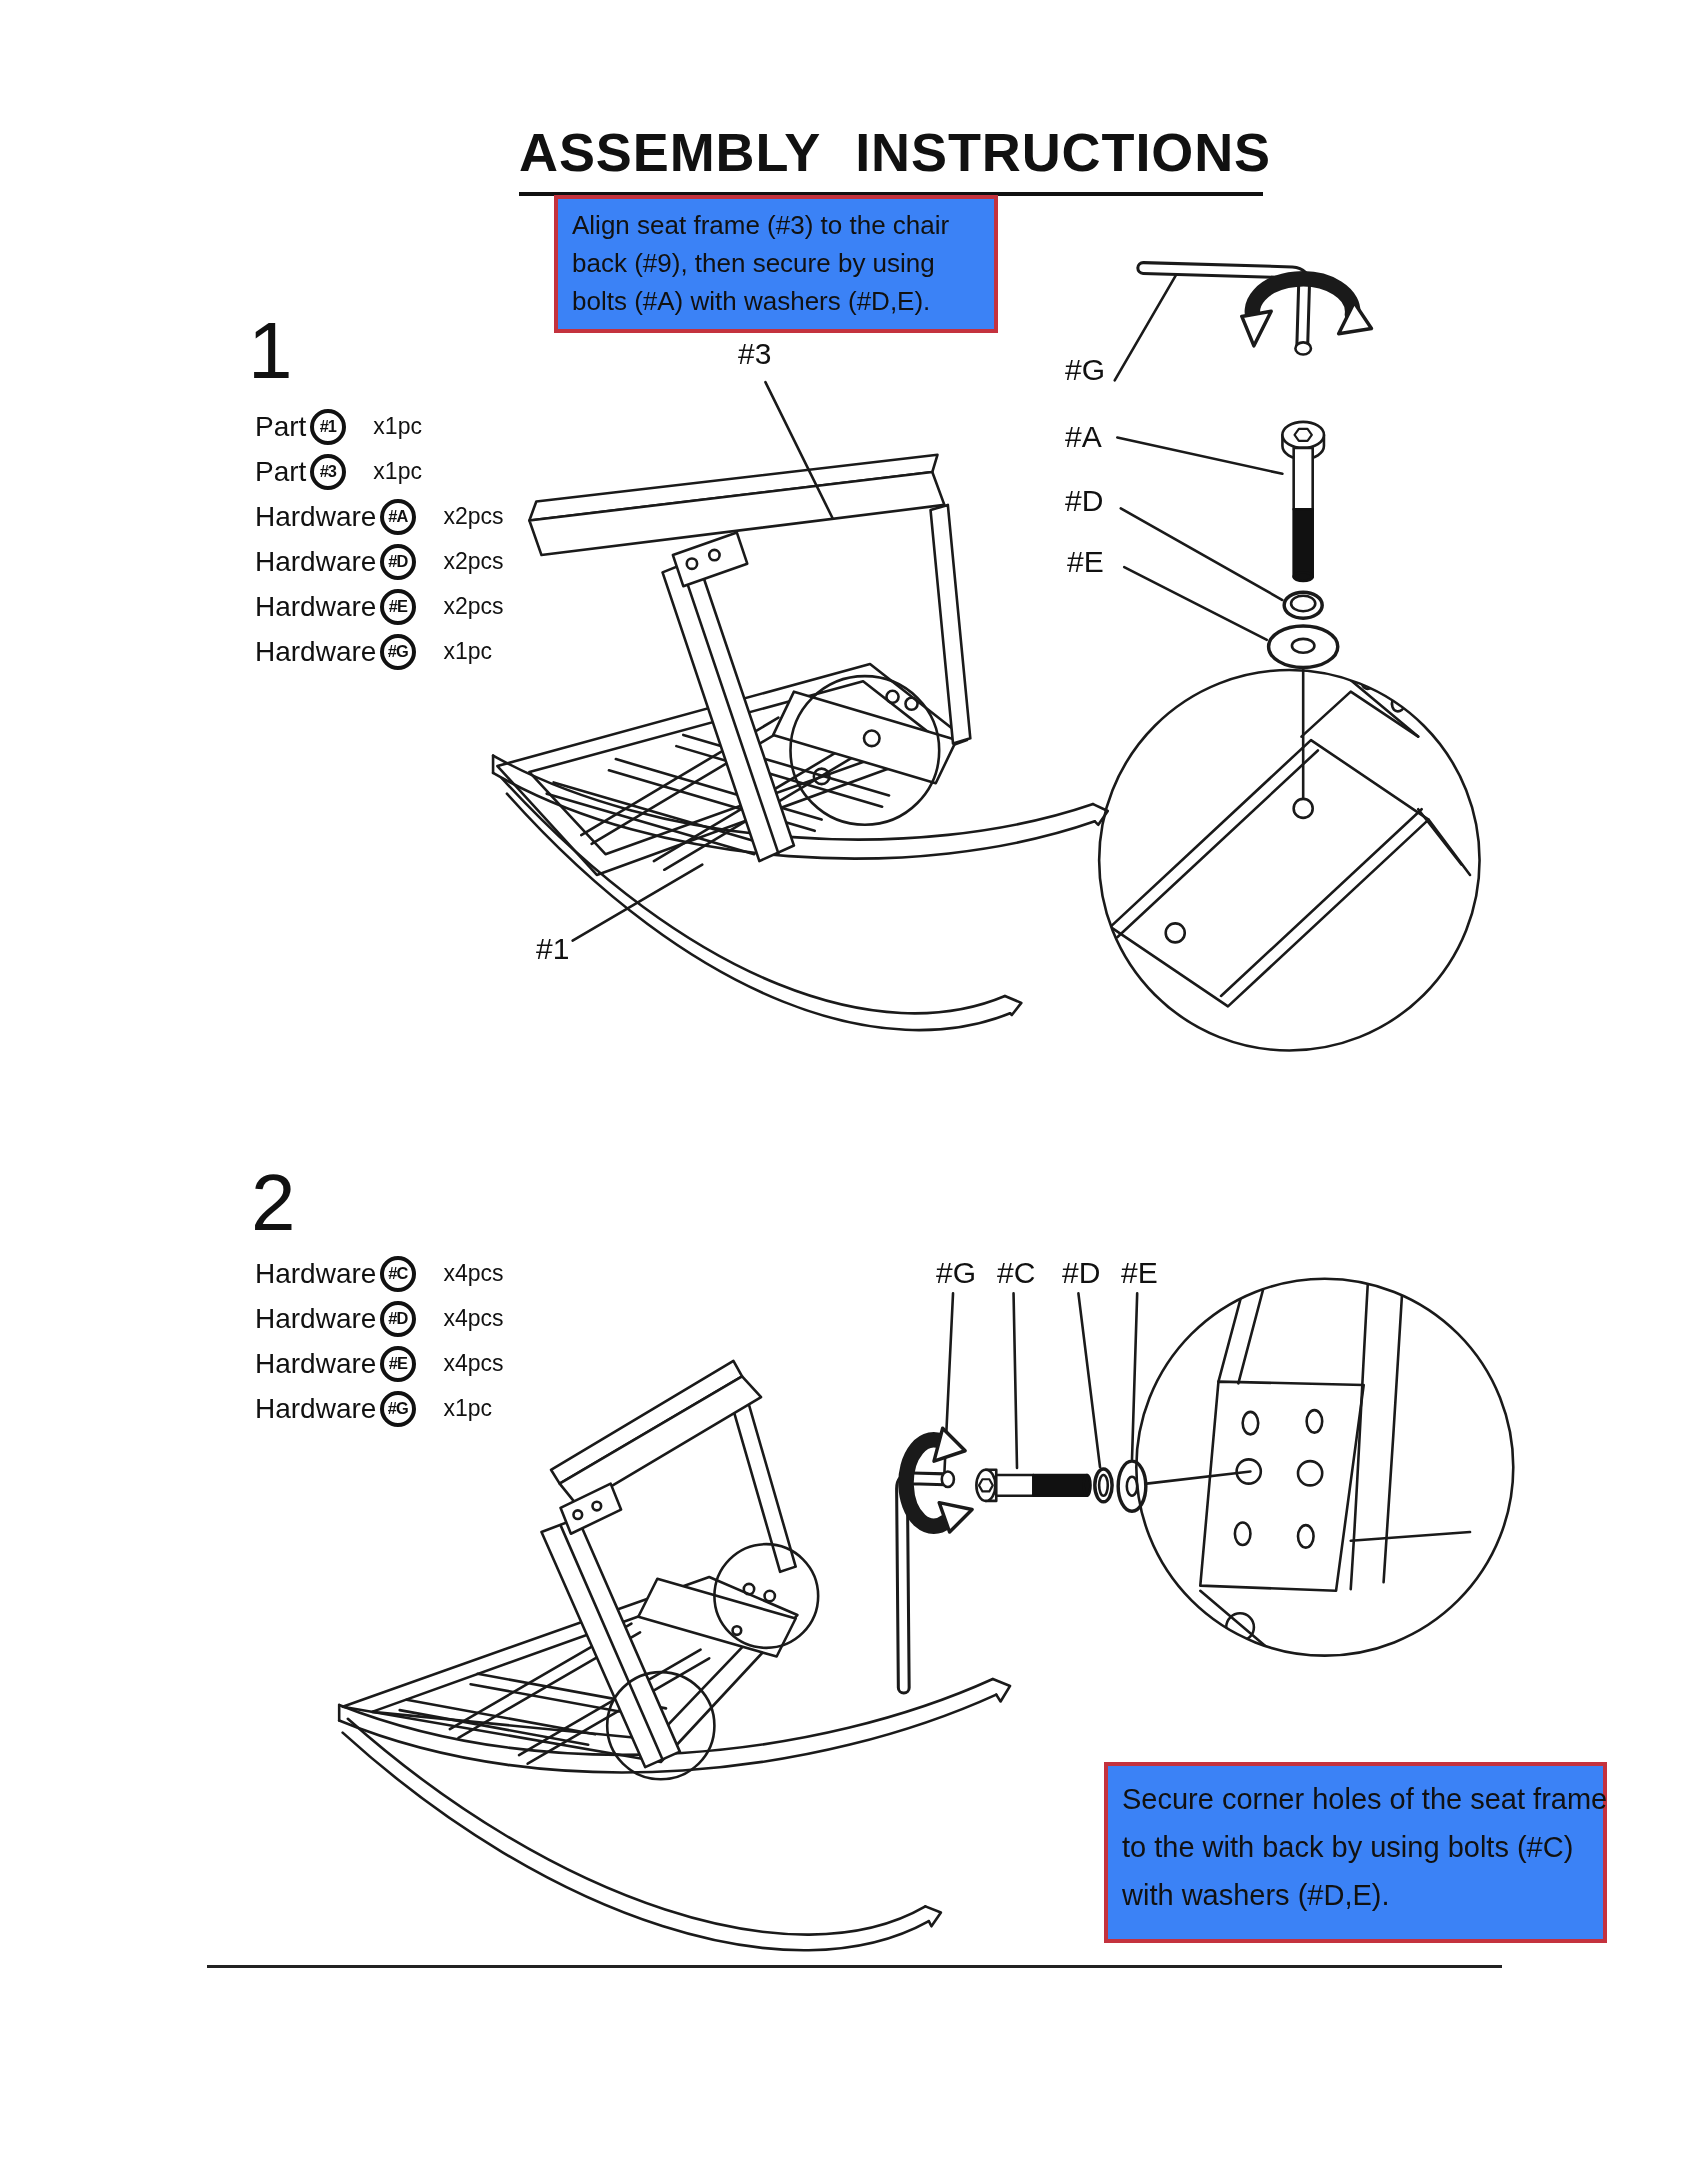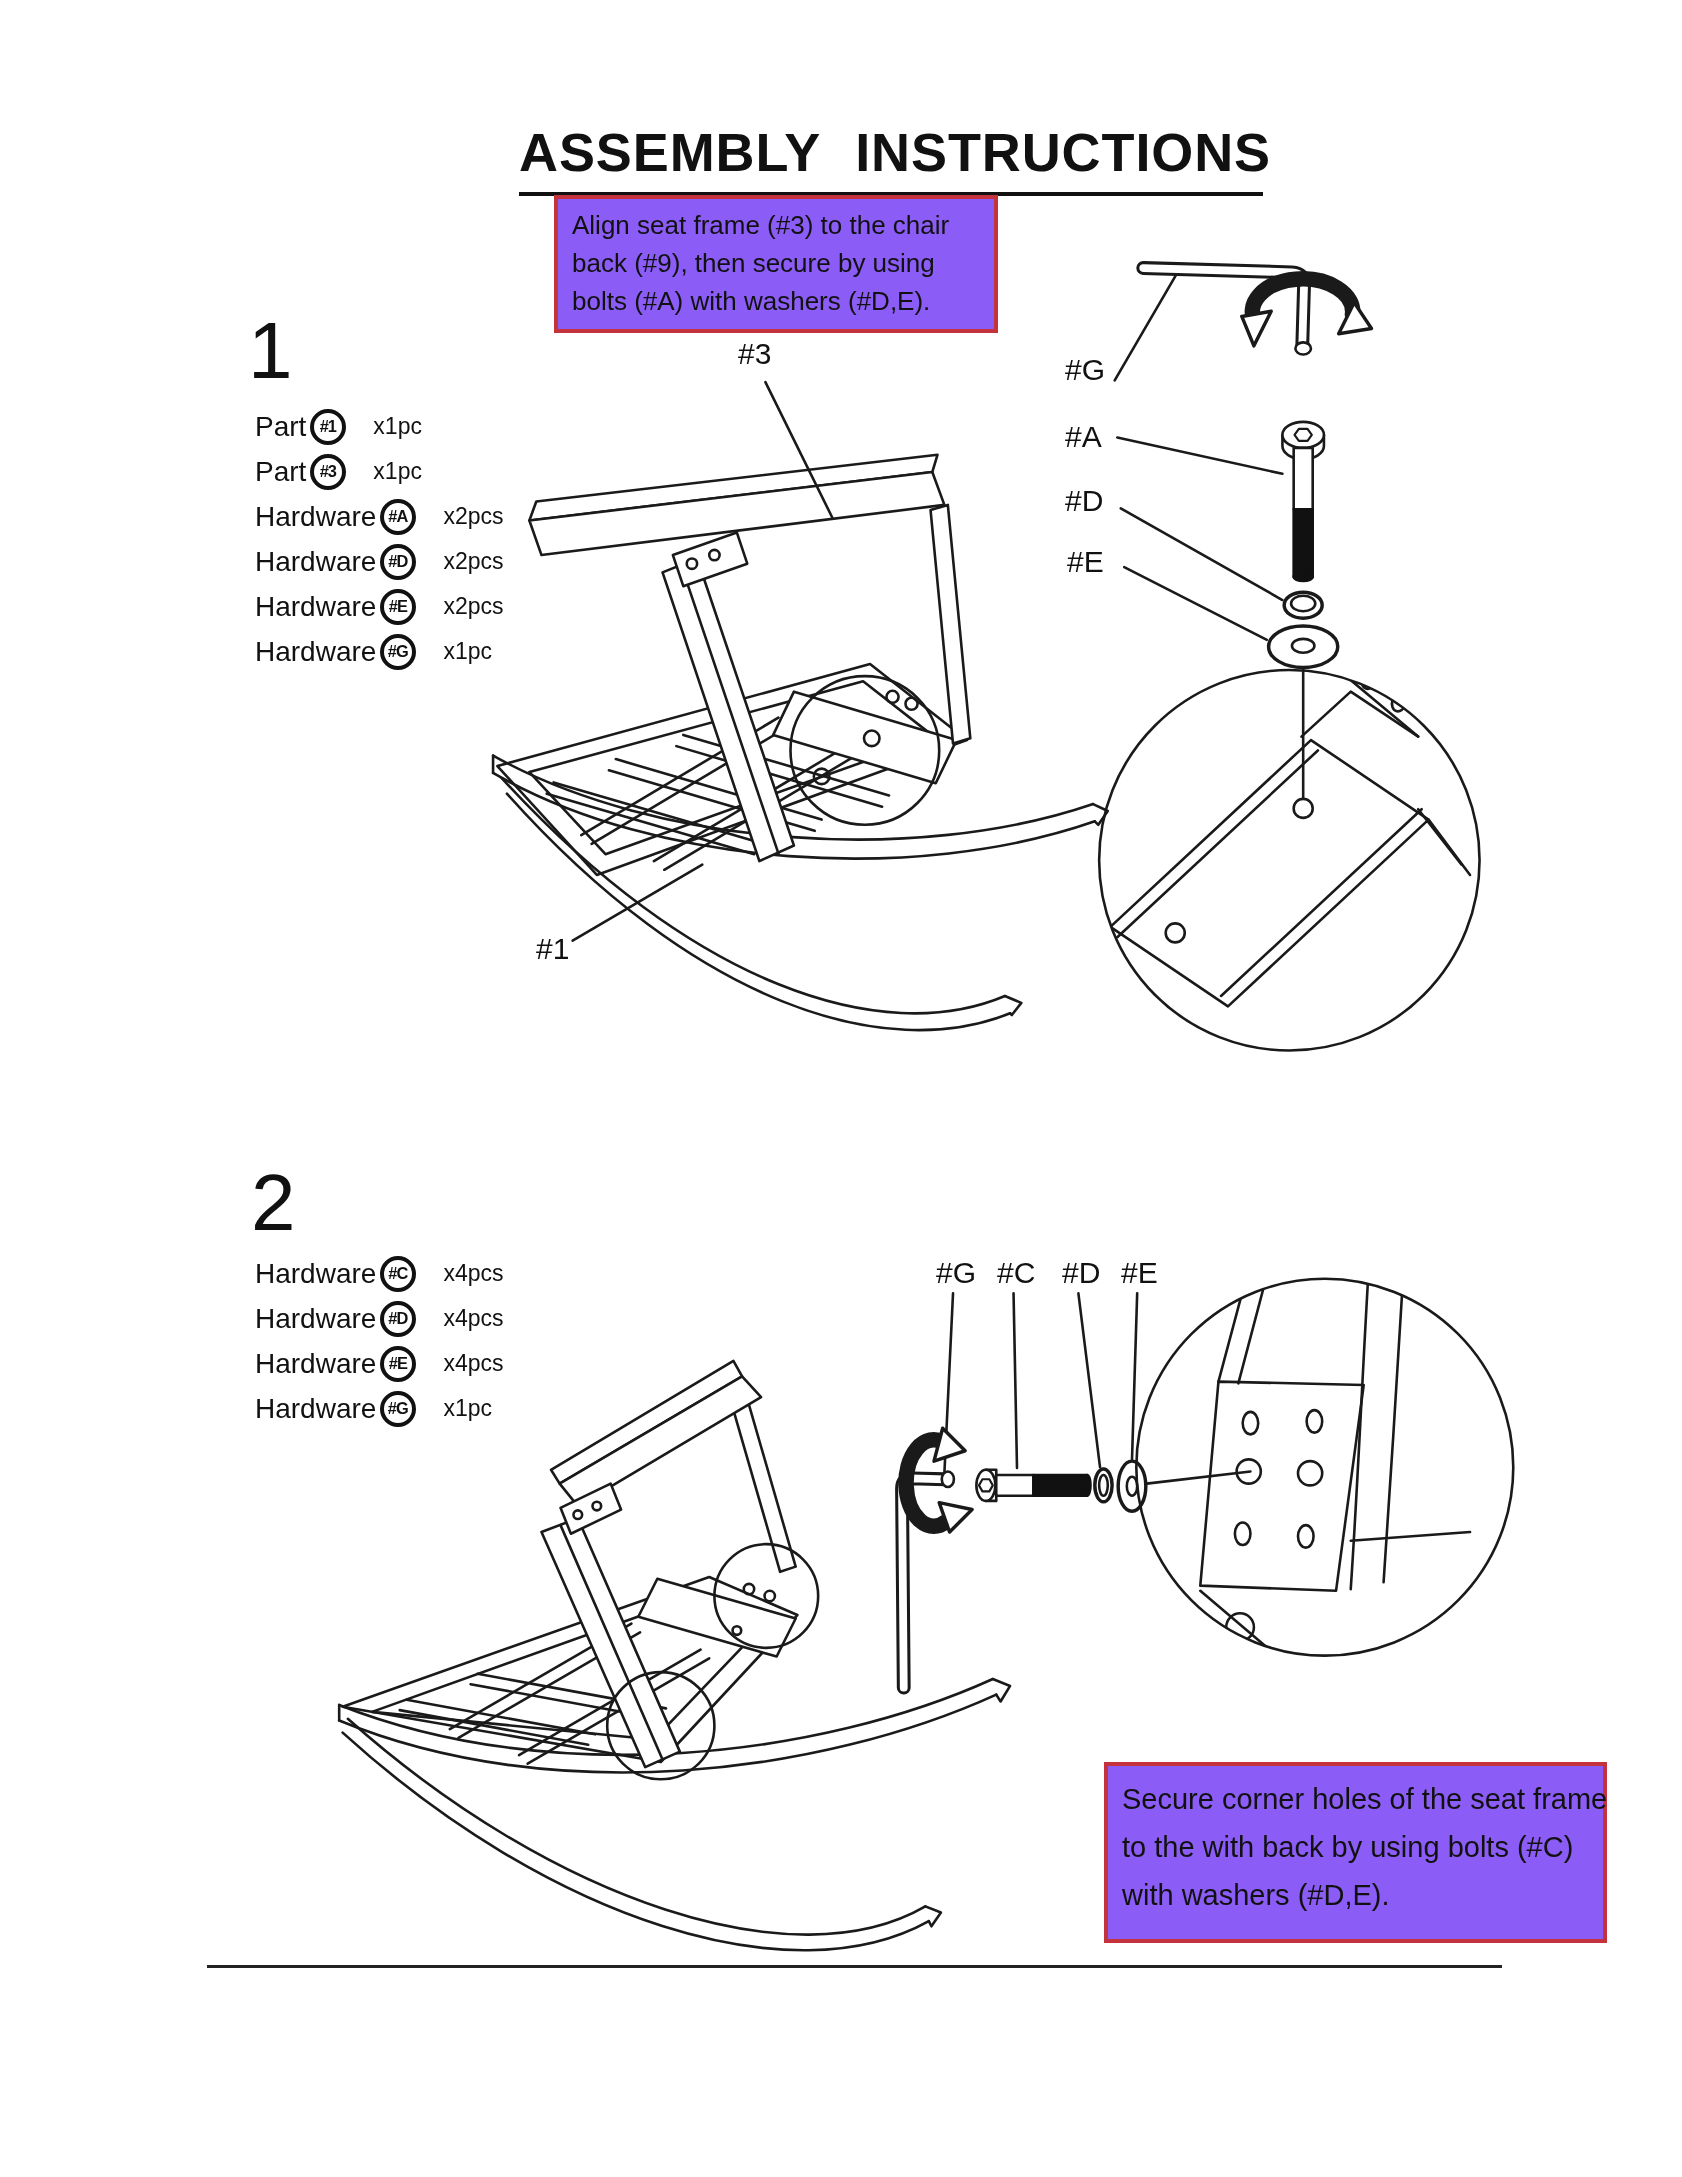--- a/index.html
+++ b/index.html
@@ -15,21 +15,21 @@
   .page-title{
     position:absolute;left:519px;top:121px;width:744px;
     text-align:center;
     font-size:54px;font-weight:bold;letter-spacing:0.9px;word-spacing:19px;
     border-bottom:4.3px solid #111;padding-bottom:8.6px;
     white-space:nowrap;
   }
   .note{
     position:absolute;
     border:4.3px solid #c4323e;
-    background:#8b5cf6;
+    background:#3b82f6;
     color:#111;
   }
   .note .nline{white-space:nowrap;}
   .note1{left:554px;top:195px;width:422px;height:123px;font-size:26px;line-height:38px;padding:7px 0 0 14px;}
   .note2{left:1072px;top:1762px;width:481px;height:164px;font-size:29px;line-height:48px;padding:8.6px 0 0 14px;margin-left:32px;}
   .step-num{
     position:absolute;font-size:80px;line-height:80px;font-weight:normal;
   }
   .plist{position:absolute;}
   .part-row{display:flex;align-items:center;height:45px;}

